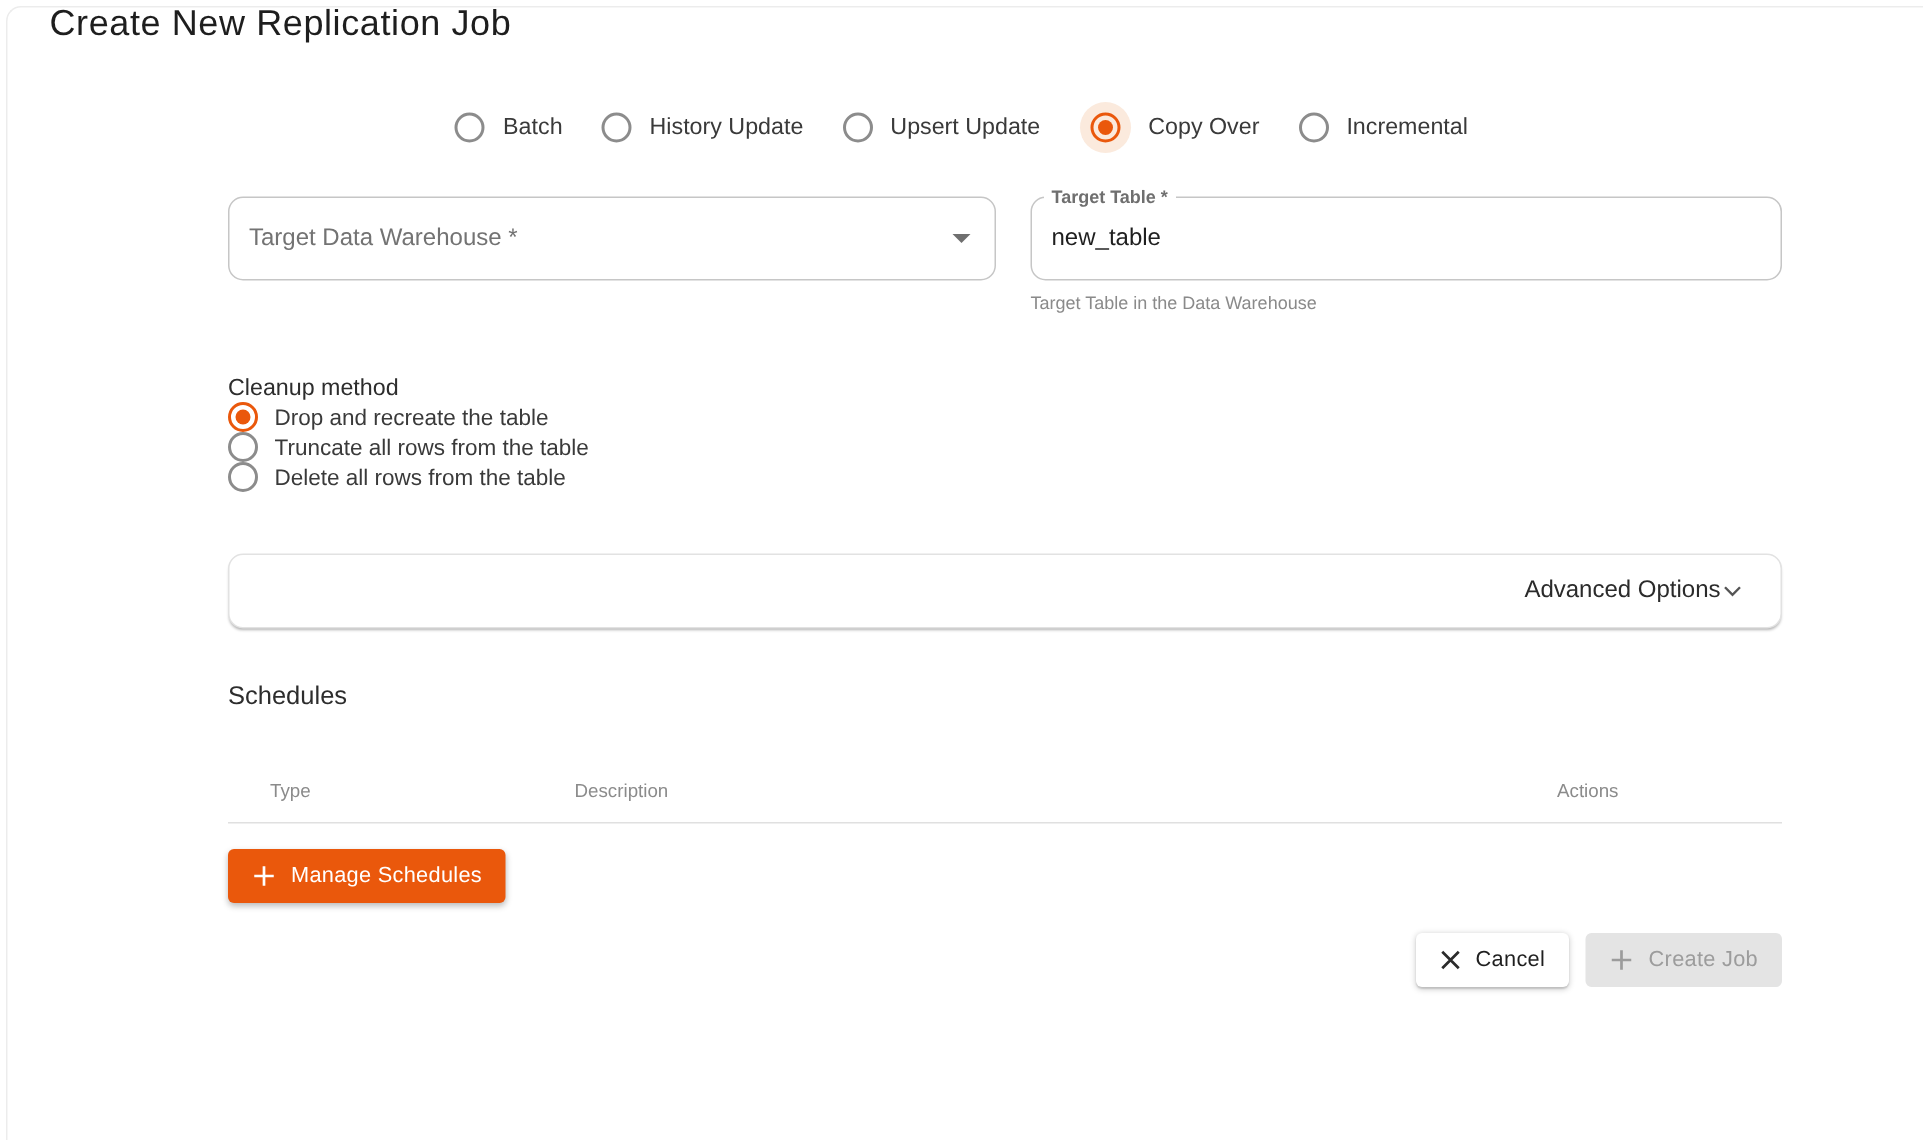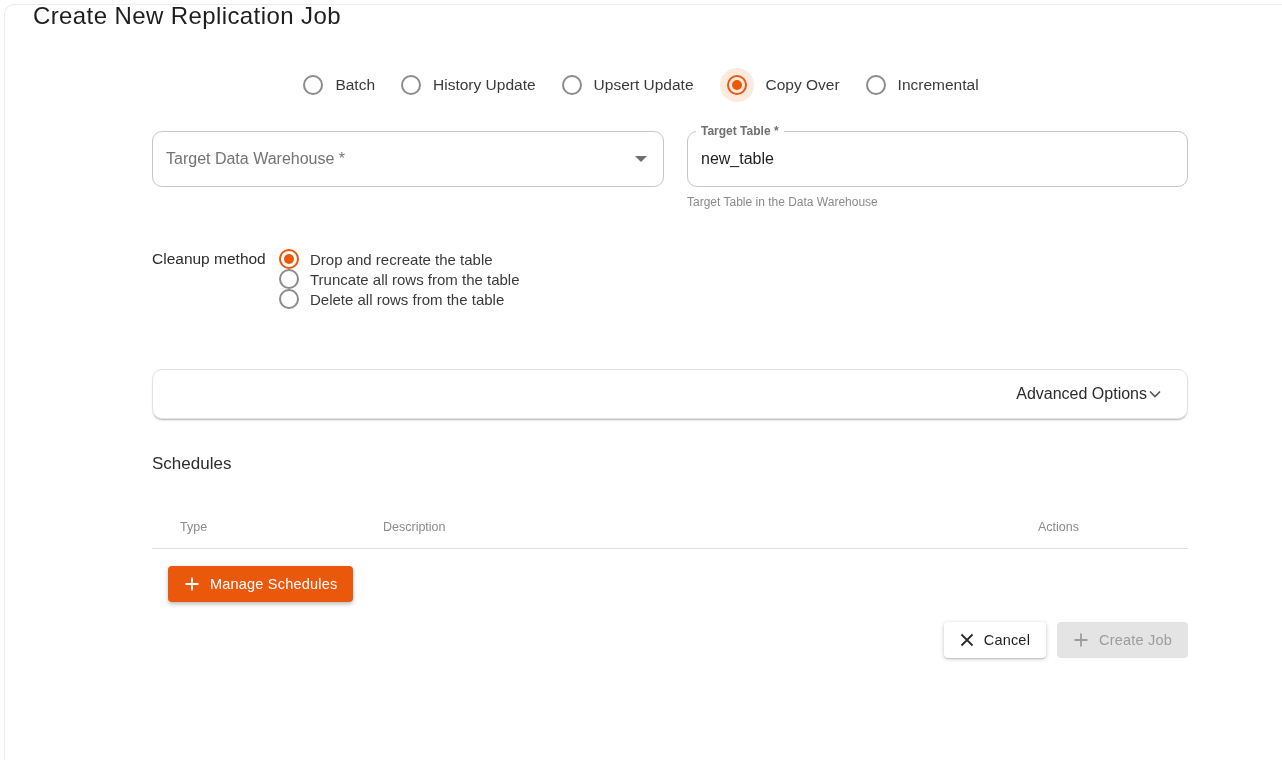--- a/index.html
+++ b/index.html
@@ -38,21 +38,21 @@
                   border-right:6px solid transparent; border-top:6px solid #6f6f6f; }
   .text-field-wrap { width:501px; position:relative; }
   .outlined-input { width:100%; height:56px; border:1px solid #c6c6c6; border-radius:10px;
                     display:flex; align-items:center; padding:0 13px; font-size:16px;
                     color:#1f1f1f; background:#fff; }
   .float-label { position:absolute; top:-7px; left:9px; background:#fff; padding:0 5px;
                  font-size:12px; color:#6f6f6f; font-weight:700; line-height:14px; }
   .helper-text { margin-top:8px; font-size:12px; color:#8a8a8a; font-weight:300; }
 
   
-  .cleanup-row { position:absolute; top:249px; left:152px; display:flex; }
+  .cleanup-row { position:absolute; top:249px; left:152px; display:flex;flex-direction:column; }
   .cleanup-label { width:127px; font-size:15.5px; color:#2d2d2d; font-weight:300;
                    padding-top:1px; }
   .cleanup-options { display:flex; flex-direction:column; gap:0; }
   .cleanup-options .radio-option { gap:11px; font-size:15px; }
 
   
   .accordion { position:absolute; top:369px; left:152px; width:1036px; height:50px;
                border:1px solid #e2e2e2; border-radius:10px; background:#fff;
                display:flex; align-items:center; justify-content:flex-end;
                padding:0 24px; font-size:16px; color:#2b2b2b; font-weight:300;
@@ -65,21 +65,21 @@
   .sched-head { display:flex; align-items:center; height:44px;
                 border-bottom:1px solid #e0e0e0; color:#8b8b8b; font-size:12.5px;
                 font-weight:400; }
   .col-type { width:231px; padding-left:28px; }
   .col-desc { flex:1; }
   .col-actions { width:150px; }
 
   .btn { display:inline-flex; align-items:center; gap:10px; height:36px;
          padding:0 16px; border:none; border-radius:4px; font-size:14.5px;
          font-family:inherit; cursor:pointer; letter-spacing:0.2px; }
-  .manage-btn { position:absolute; top:566px; left:168px; background:var(--accent);
+  .manage-btn { position:absolute; top:566px; left:152px; background:var(--accent);
                 color:#fff; box-shadow:0 2px 4px rgba(0,0,0,0.28); font-weight:300; }
 
   .footer-actions { position:absolute; top:622px; right:94px; display:flex; gap:11px; }
   .cancel-btn { background:#fff; color:#1f1f1f; font-weight:300;
                 box-shadow:0 1px 4px rgba(0,0,0,0.22), 0 1px 1px rgba(0,0,0,0.12); }
   .create-btn { background:#e4e4e4; color:#9c9c9c; font-weight:300; cursor:default; }
 
   .icon { display:inline-flex; flex:none; }
 </style>
 </head>

